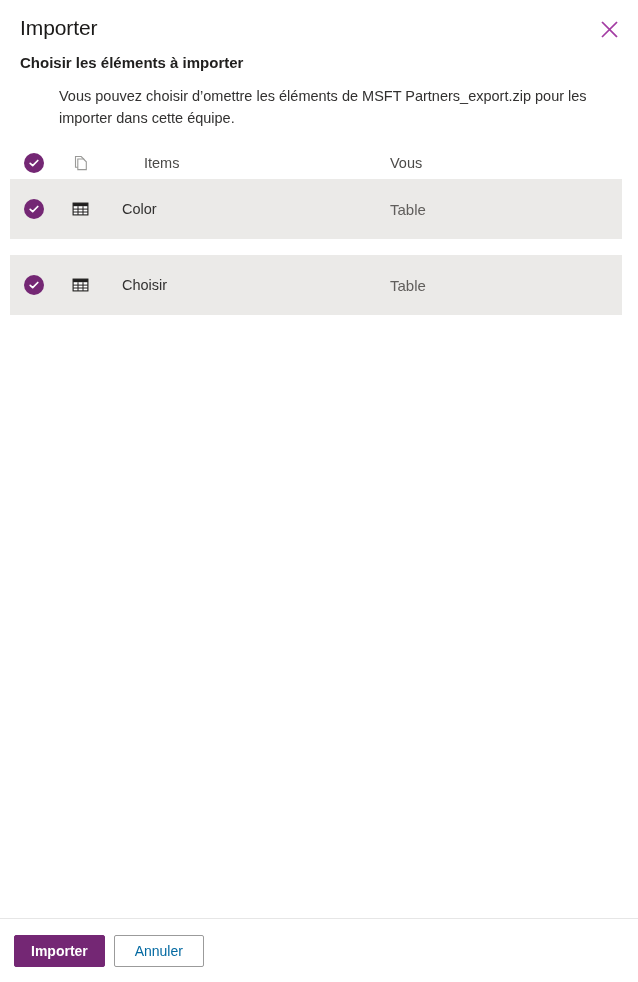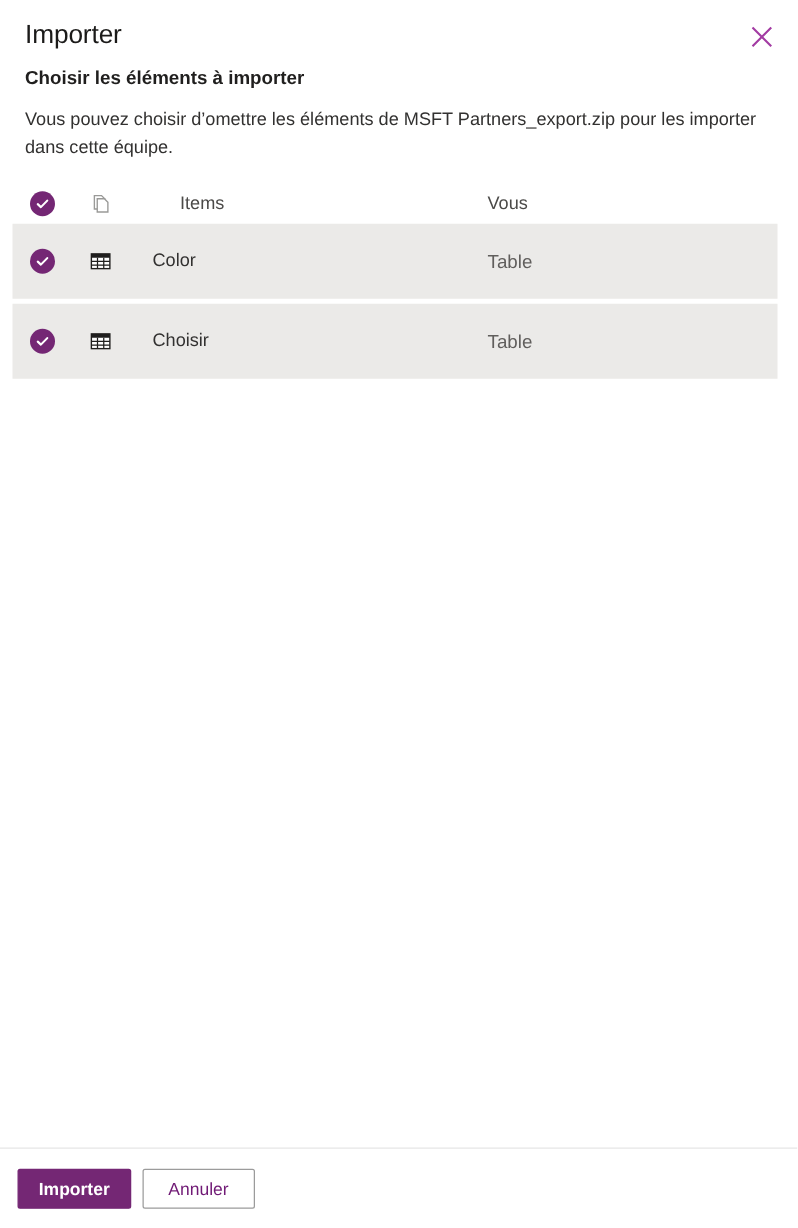--- a/index.html
+++ b/index.html
@@ -54,20 +54,21 @@
     line-height: 21px;
     color: #201f1e;
     margin-bottom: 12px;
   }
   .sub-desc {
     font-size: 14.5px;
     font-weight: 400;
     line-height: 22px;
     color: #323130;
     max-width: 600px;
+    margin-left: 39px;
   }
 
   
   .list-area {
     margin-top: 18px;
     padding: 0 16px 0 10px;
   }
   .list-header {
     display: flex;
     align-items: center;
@@ -102,21 +103,21 @@
     color: #4b4a48;
     font-size: 14.5px;
     margin-left: 22px;
   }
 
   .row {
     display: flex;
     align-items: center;
     height: 60px;
     background: #ebeae8;
-    margin-bottom: 4px;
+    margin-bottom: 16px;
     padding-left: 14px;
     cursor: pointer;
   }
   .row .col-items {
     font-size: 14.5px;
     color: #323130;
   }
   .row .col-type {
     font-size: 15px;
     color: #605e5c;
@@ -169,21 +170,21 @@
   }
   .btn-primary {
     background: #742774;
     color: #ffffff;
     border: 1px solid #742774;
     font-weight: 700;
     min-width: 90px;
   }
   .btn-secondary {
     background: #ffffff;
-    color: #701a75;
+    color: #0369a1;
     border: 1px solid #9b9b9b;
     font-weight: 400;
     min-width: 90px;
     margin-left: 9px;
   }
 </style>
 </head>
 <body>
 
 <div class="dialog-header">

